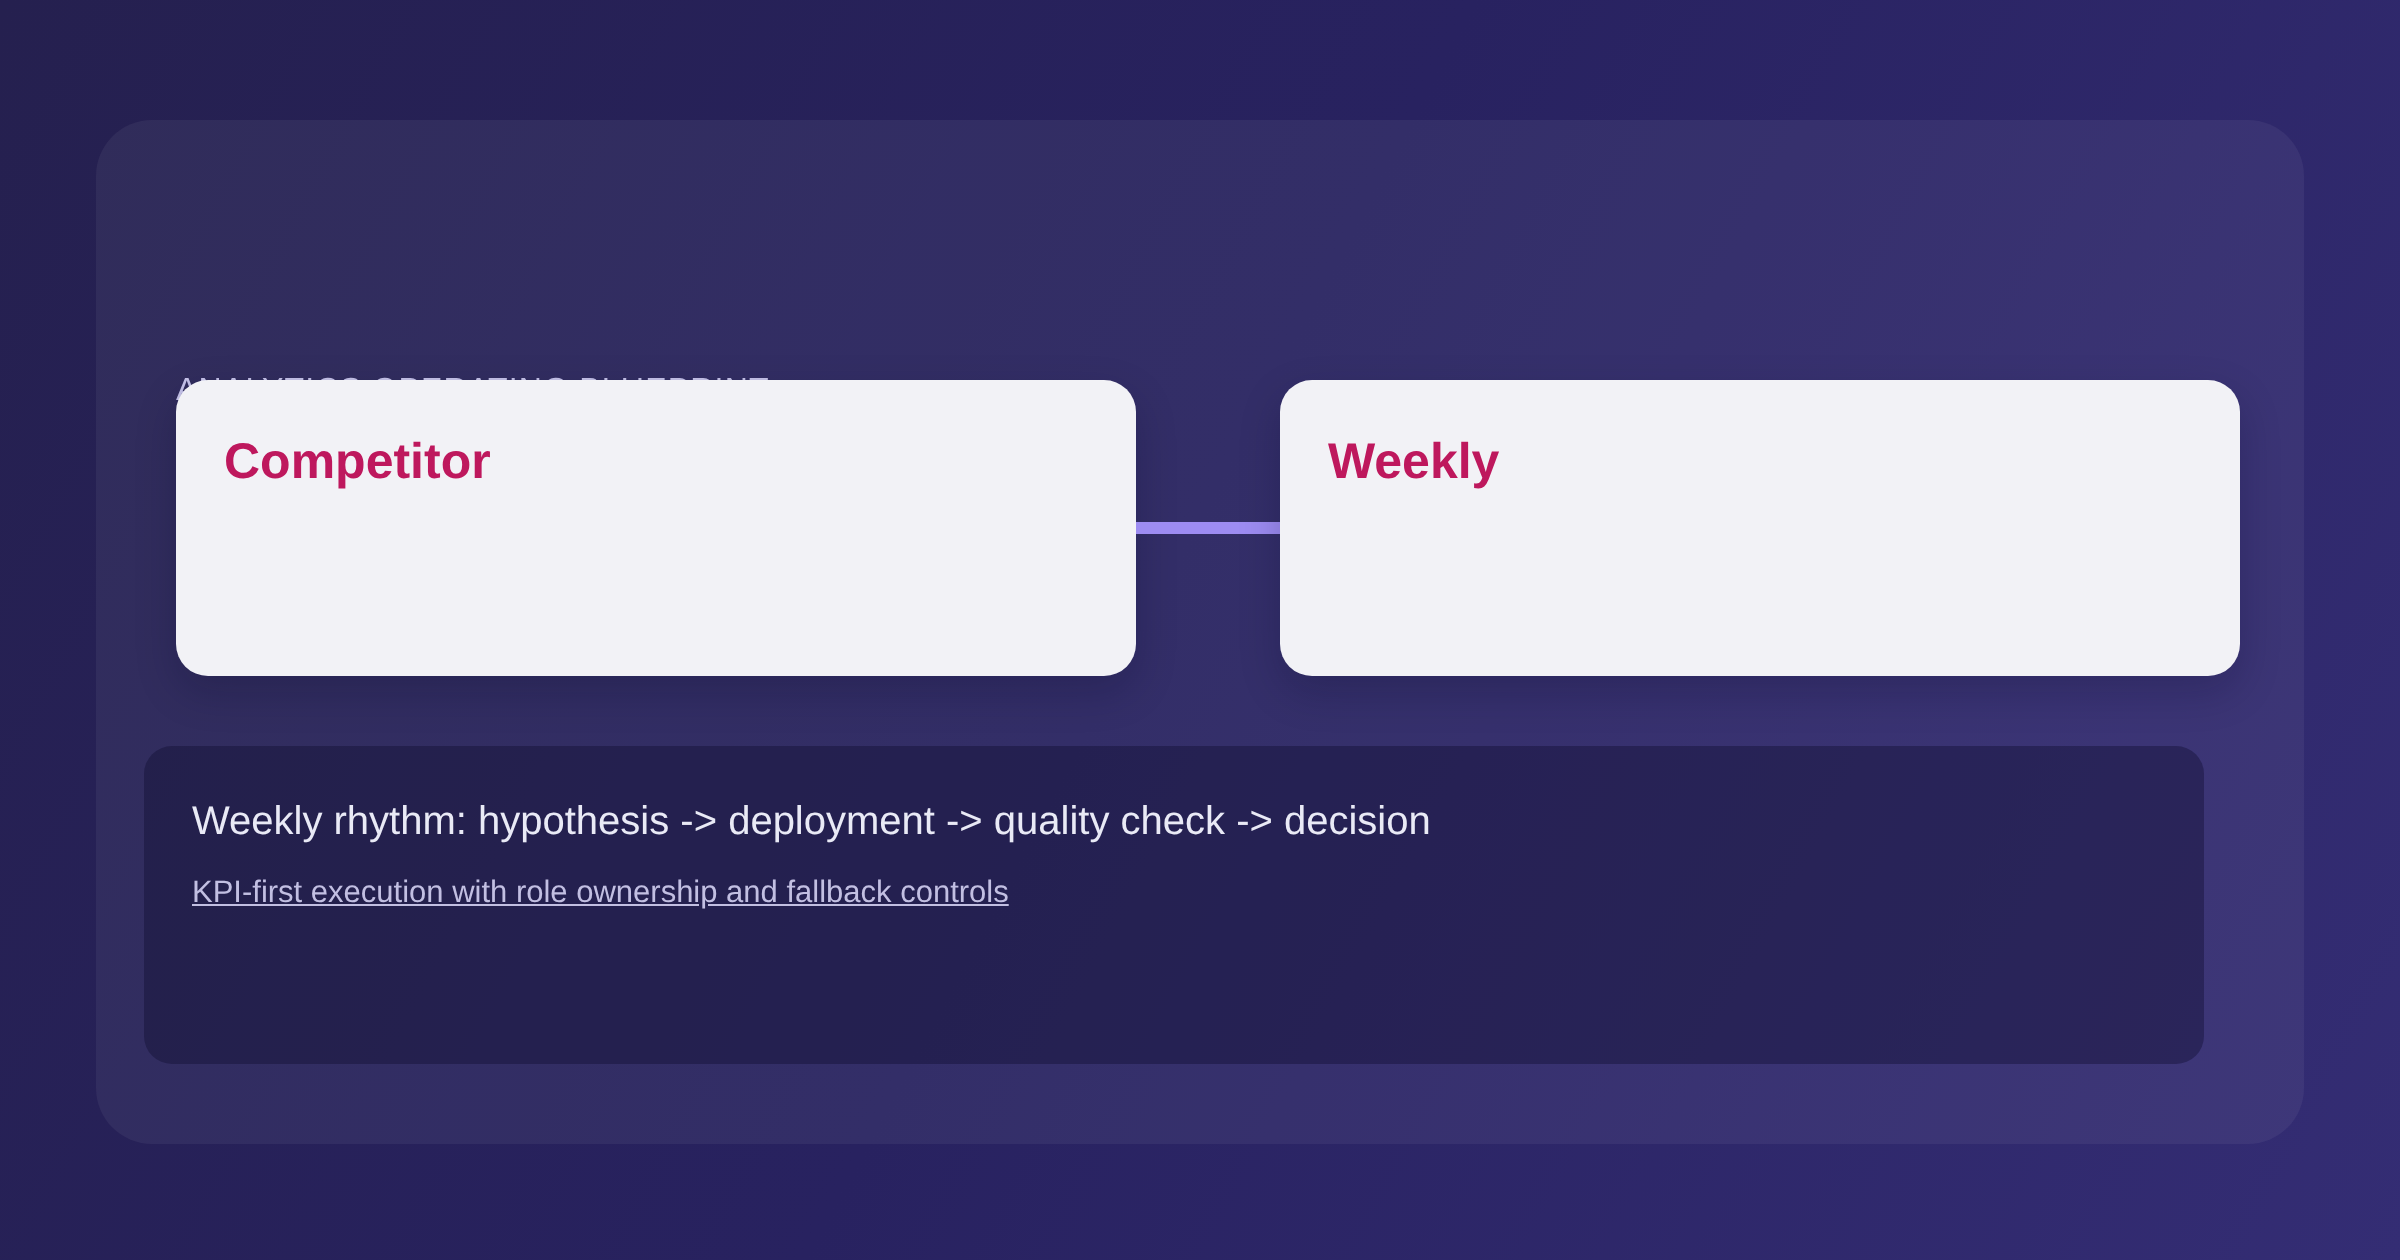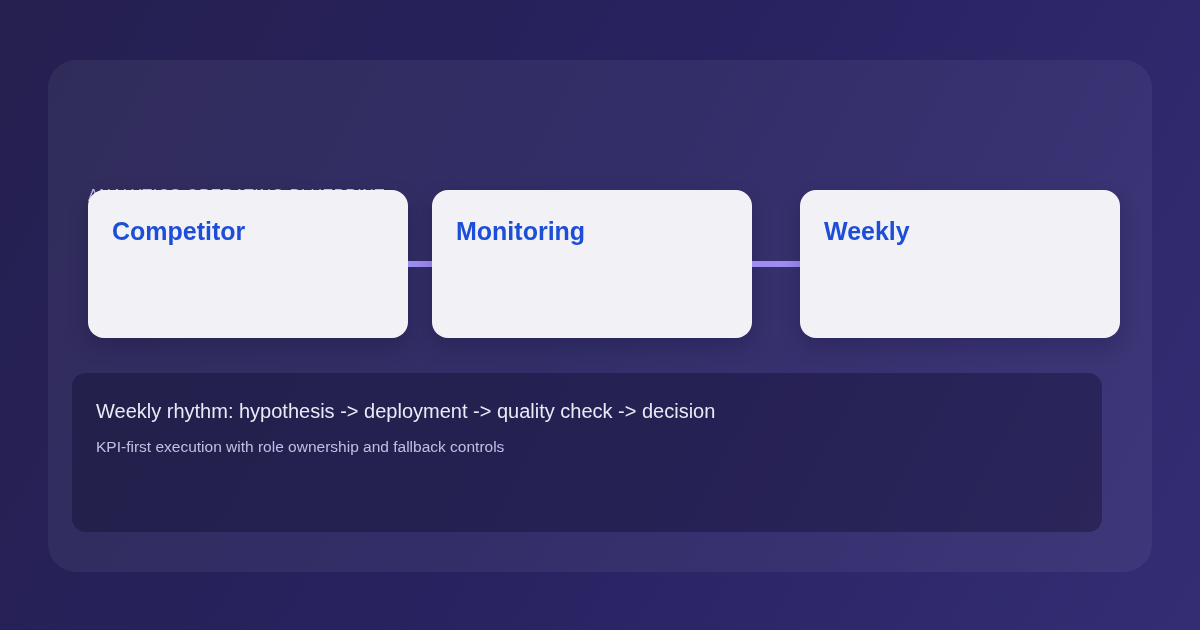--- a/index.html
+++ b/index.html
@@ -50,21 +50,21 @@
     flex: 1 1 0;
     background: #f2f2f6;
     border-radius: 16px;
     box-shadow: 0 8px 20px rgba(10, 8, 40, 0.22);
     padding: 26px 24px;
     box-sizing: border-box;
   }
   .stage-label {
     font-size: 25px;
     font-weight: bold;
-    color: #1d4ed8;
+    color: #be185d;
     line-height: 1.2;
     white-space: nowrap;
   }
   .connector {
     width: 24px;
     height: 6px;
     flex: 0 0 24px;
     align-self: center;
     background: #9d8cf2;
   }
@@ -84,42 +84,40 @@
     line-height: 1.25;
     white-space: nowrap;
   }
   .footer-secondary {
     margin-top: 13px;
     font-size: 15.5px;
     font-weight: 400;
     color: #c2bfe2;
     line-height: 1.25;
     white-space: nowrap;
+    text-decoration: underline;
   }
 </style>
 </head>
 <body>
 
 <div class="canvas">
   <div class="card">
 
 
     <div class="page-subtitle">ANALYTICS OPERATING BLUEPRINT</div>
 
     <div class="stage-row">
 
       <div class="stage-box">
         <div class="stage-label">Competitor</div>
       </div>
 
       <div class="connector"></div>
 
-      <div class="stage-box">
-        <div class="stage-label">Monitoring</div>
-      </div>
 
       <div class="connector"></div>
 
 
       <div class="connector"></div>
 
       <div class="stage-box">
         <div class="stage-label">Weekly</div>
       </div>
 

